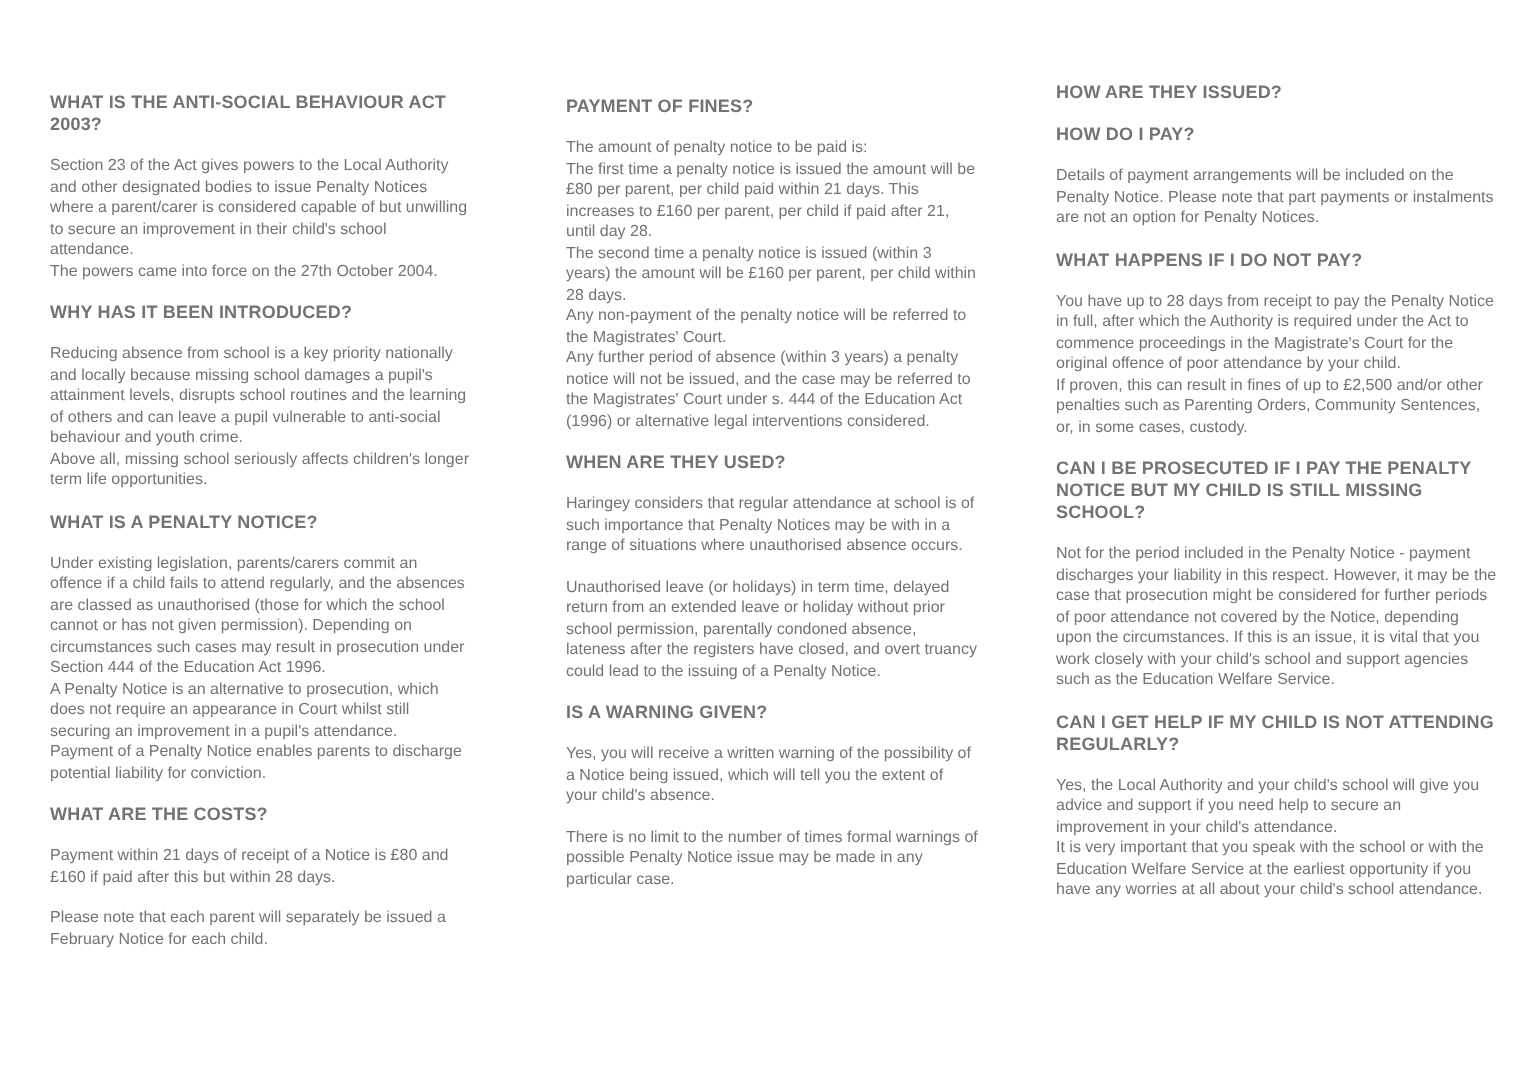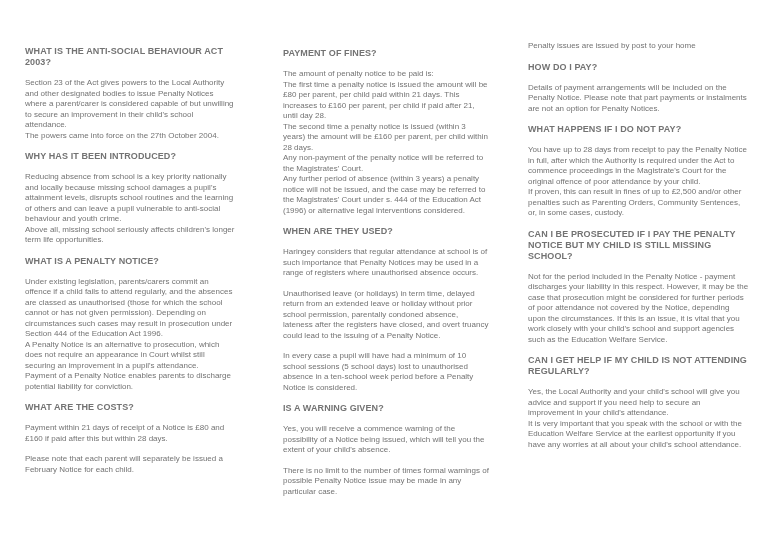--- a/index.html
+++ b/index.html
@@ -69,34 +69,33 @@
     <div>
       <h3 class="doc-heading">PAYMENT OF FINES?</h3>
       <p class="doc-para">The amount of penalty notice to be paid is:
 The first time a penalty notice is issued the amount will be £80 per parent, per child paid within 21 days. This increases to £160 per parent, per child if paid after 21, until day 28.
 The second time a penalty notice is issued (within 3 years) the amount will be £160 per parent, per child within 28 days.
 Any non-payment of the penalty notice will be referred to the Magistrates' Court.
 Any further period of absence (within 3 years) a penalty notice will not be issued, and the case may be referred to the Magistrates' Court under s. 444 of the Education Act (1996) or alternative legal interventions considered.</p>
     </div>
     <div>
       <h3 class="doc-heading">WHEN ARE THEY USED?</h3>
-      <p class="doc-para">Haringey considers that regular attendance at school is of such importance that Penalty Notices may be used in a range of registers where unauthorised absence occurs.</p>
+      <p class="doc-para">Haringey considers that regular attendance at school is of such importance that Penalty Notices may be with in a range of situations where unauthorised absence occurs.</p>
       <p class="doc-para">Unauthorised leave (or holidays) in term time, delayed return from an extended leave or holiday without prior school permission, parentally condoned absence, lateness after the registers have closed, and overt truancy could lead to the issuing of a Penalty Notice.</p>
-      <p class="doc-para">In every case a pupil will have had a minimum of 10 school sessions (5 school days) lost to unauthorised absence in a ten-school week period before a Penalty Notice is considered.</p>
     </div>
     <div>
       <h3 class="doc-heading">IS A WARNING GIVEN?</h3>
-      <p class="doc-para">Yes, you will receive a commence warning of the possibility of a Notice being issued, which will tell you the extent of your child's absence.</p>
+      <p class="doc-para">Yes, you will receive a written warning of the possibility of a Notice being issued, which will tell you the extent of your child's absence.</p>
       <p class="doc-para">There is no limit to the number of times formal warnings of possible Penalty Notice issue may be made in any particular case.</p>
     </div>
   </div>
 
   <div class="col col-right">
     <div>
-      <p class="doc-para">Penalty issues are issued by post to your home</p>
+      <h3 class="doc-heading">HOW ARE THEY ISSUED?</h3>
     </div>
     <div>
       <h3 class="doc-heading">HOW DO I PAY?</h3>
       <p class="doc-para">Details of payment arrangements will be included on the Penalty Notice. Please note that part payments or instalments are not an option for Penalty Notices.</p>
     </div>
     <div>
       <h3 class="doc-heading">WHAT HAPPENS IF I DO NOT PAY?</h3>
       <p class="doc-para">You have up to 28 days from receipt to pay the Penalty Notice in full, after which the Authority is required under the Act to commence proceedings in the Magistrate's Court for the original offence of poor attendance by your child.
 If proven, this can result in fines of up to £2,500 and/or other penalties such as Parenting Orders, Community Sentences, or, in some cases, custody.</p>
     </div>

